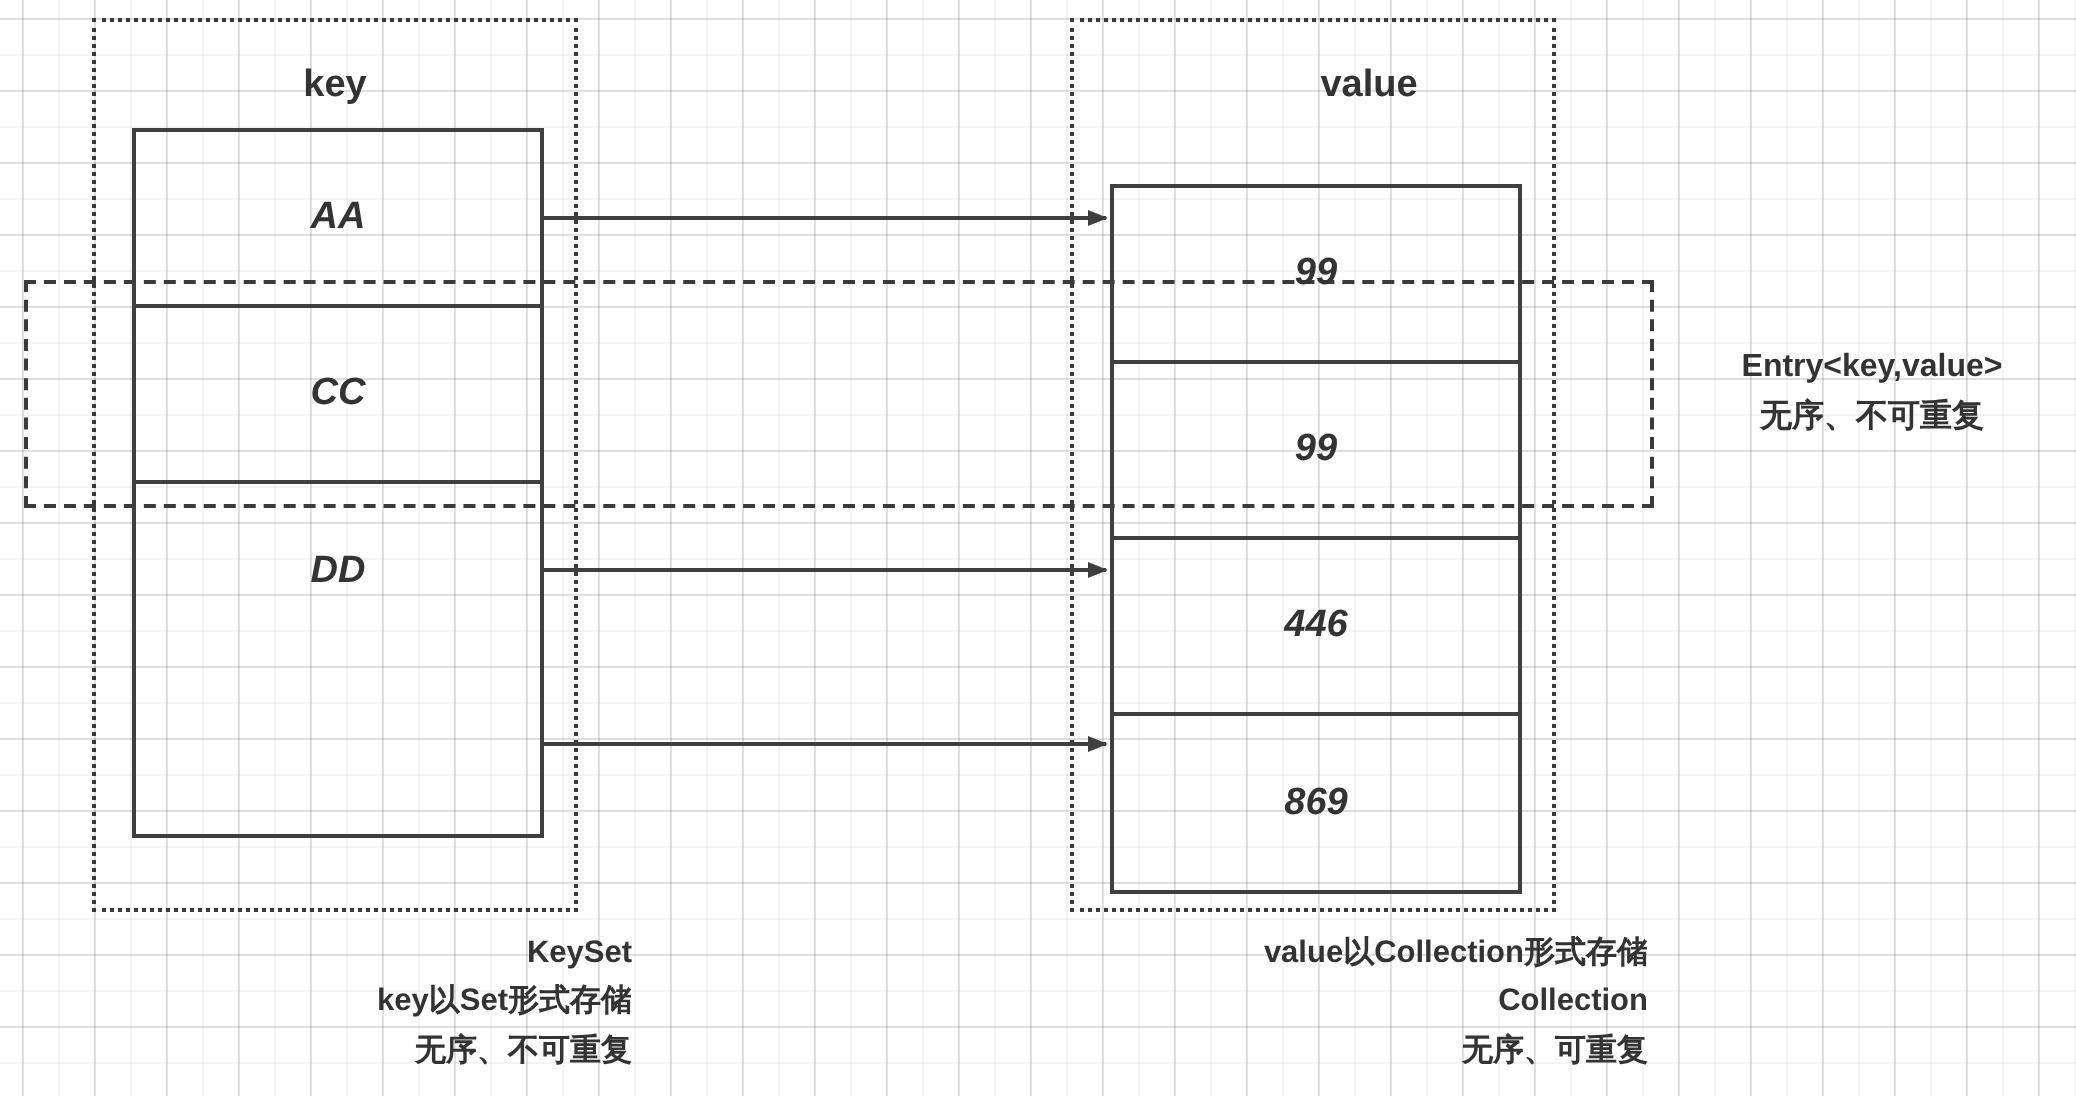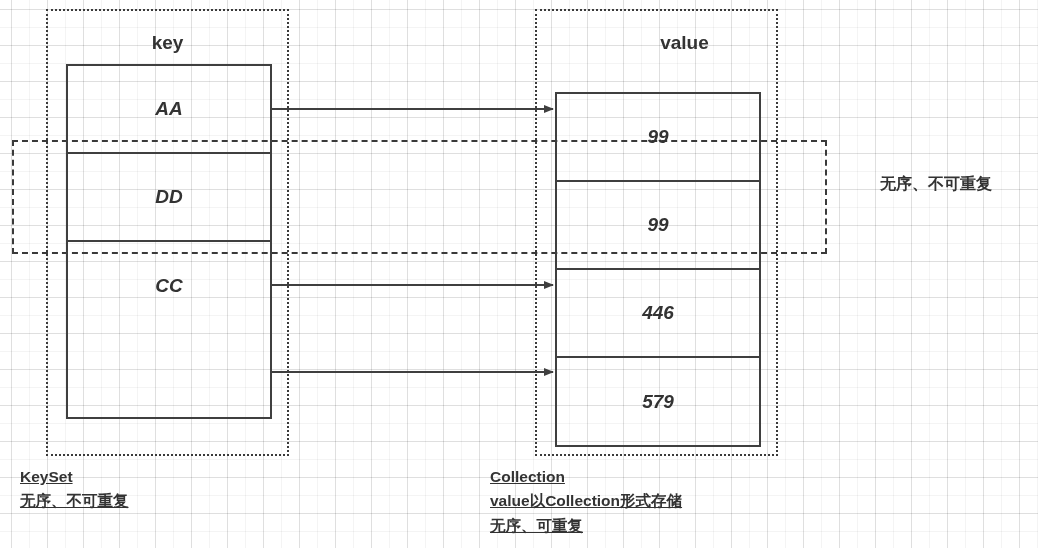--- a/index.html
+++ b/index.html
@@ -106,26 +106,25 @@
     font-size: 16px;
     font-weight: bold;
     color: #333333;
     line-height: 1.55;
   }
   #entry-note div { white-space: nowrap; }
 
   
   .caption {
     position: absolute;
-    text-align: left;
+    text-align: right;
     font-size: 15.5px;
     font-weight: bold;
     color: #333333;
     line-height: 1.58;
-    text-decoration: underline;
   }
   #keyset-caption     { left: 20px;  top: 465px; width: 296px; }
   #collection-caption { left: 490px; top: 465px; width: 334px; }
   .caption div { white-space: nowrap; }
 </style>
 </head>
 <body>
 
 <div id="canvas">
 
@@ -133,50 +132,52 @@
 
   <div class="dotted-group" id="collection-group"></div>
 
   <div id="entry-band"></div>
 
   <div class="col-header" id="key-header">key</div>
   <div class="col-header" id="value-header">value</div>
 
   <div class="table-box" id="key-box">
     <div class="cell">AA</div>
+    <div class="cell">CC</div>
     <div class="cell">DD</div>
-    <div class="cell">CC</div>
   </div>
 
   <div class="table-box" id="value-box">
     <div class="cell">99</div>
     <div class="cell">99</div>
     <div class="cell">446</div>
-    <div class="cell">579</div>
+    <div class="cell">869</div>
   </div>
 
   <svg id="arrow-layer" viewBox="0 0 1038 548" width="1038" height="548">
     <defs>
       <marker id="arrowhead" markerWidth="10" markerHeight="8" refX="9" refY="4" orient="auto" markerUnits="userSpaceOnUse">
         <path d="M0,0 L10,4 L0,8 z" fill="#3f3f3f"></path>
       </marker>
     </defs>
     <line x1="272" y1="109" x2="553" y2="109" stroke="#3f3f3f" stroke-width="2" marker-end="url(#arrowhead)"></line>
     <line x1="272" y1="285" x2="553" y2="285" stroke="#3f3f3f" stroke-width="2" marker-end="url(#arrowhead)"></line>
     <line x1="272" y1="372" x2="553" y2="372" stroke="#3f3f3f" stroke-width="2" marker-end="url(#arrowhead)"></line>
   </svg>
 
   <div id="entry-note">
+    <div>Entry&lt;key,value&gt;</div>
     <div>无序、不可重复</div>
   </div>
 
   <div class="caption" id="keyset-caption">
     <div>KeySet</div>
+    <div>key以Set形式存储</div>
     <div>无序、不可重复</div>
   </div>
 
   <div class="caption" id="collection-caption">
+    <div>value以Collection形式存储</div>
     <div>Collection</div>
-    <div>value以Collection形式存储</div>
     <div>无序、可重复</div>
   </div>
 
 </div>
 
 </body></html>

